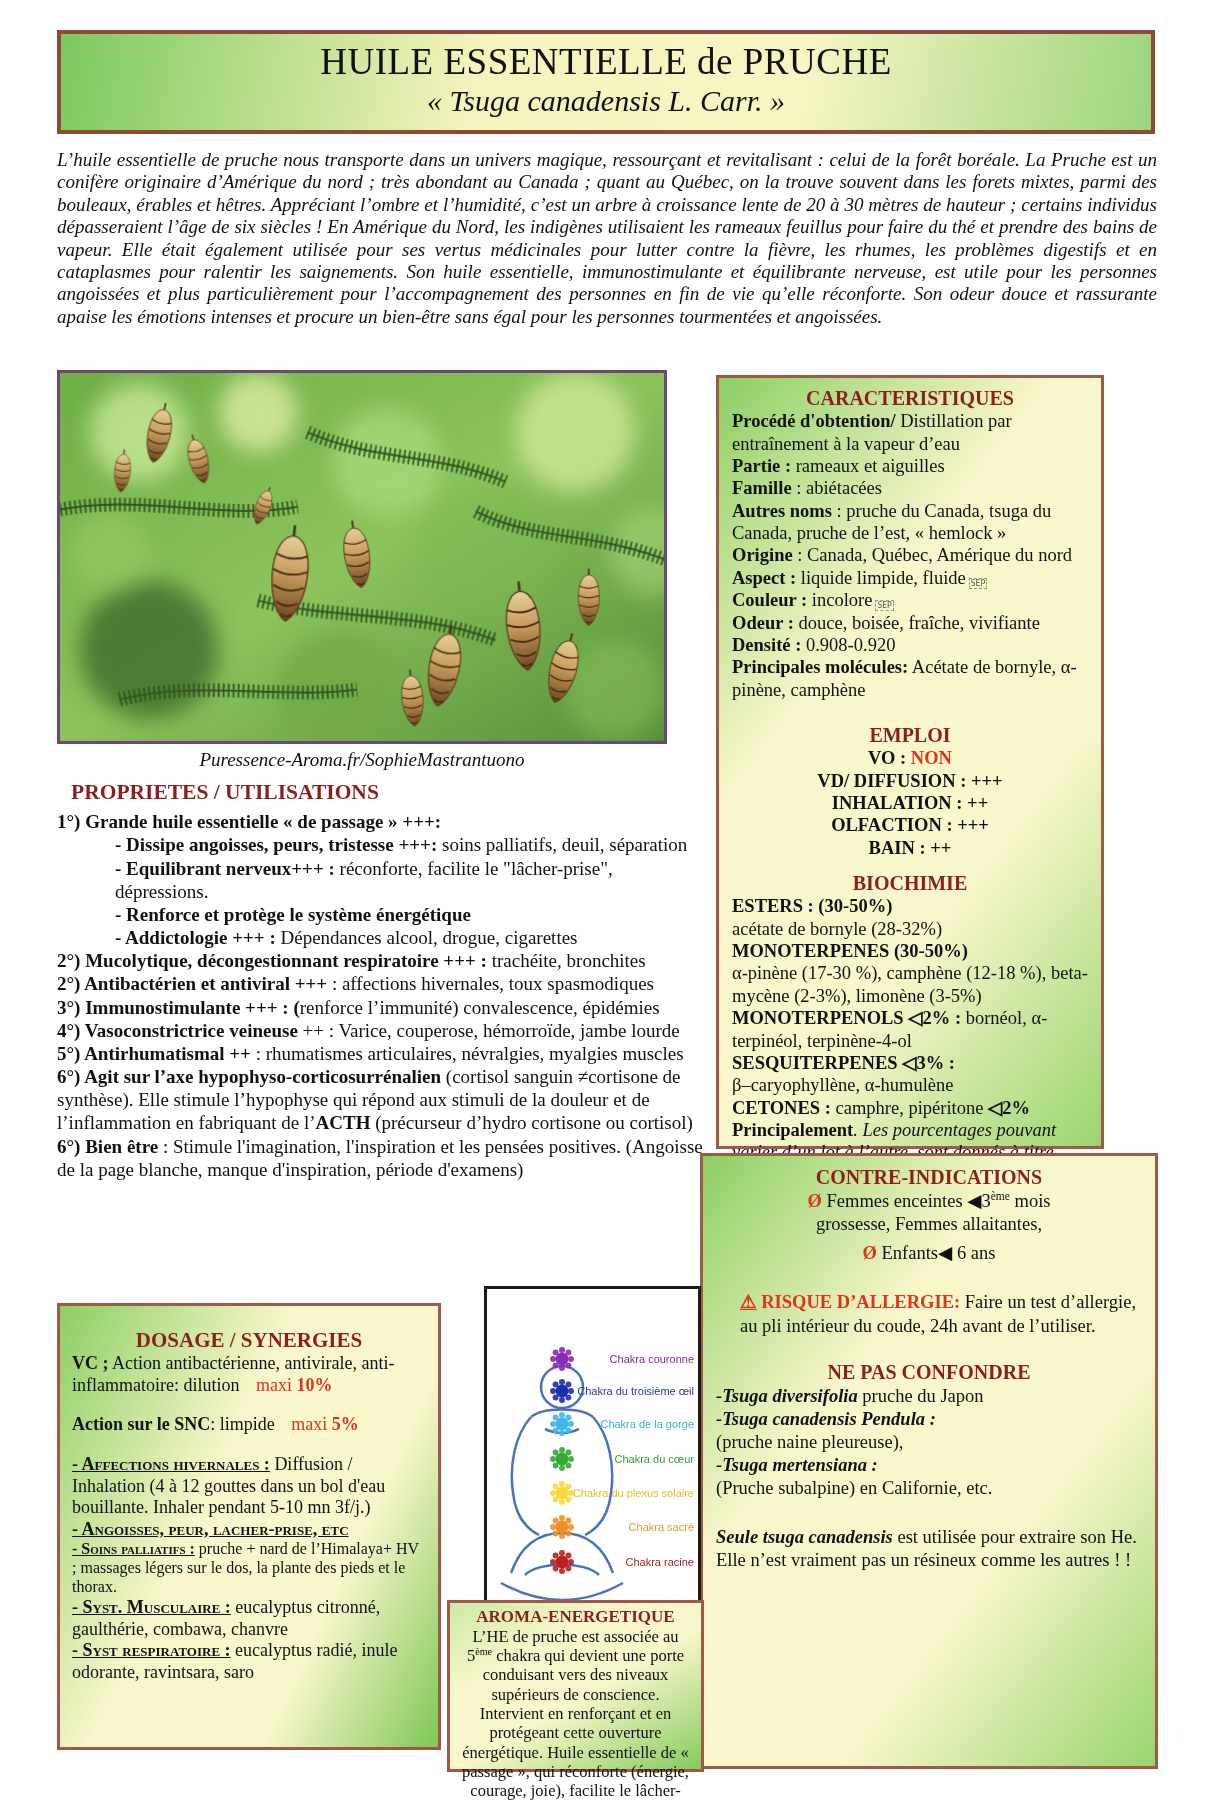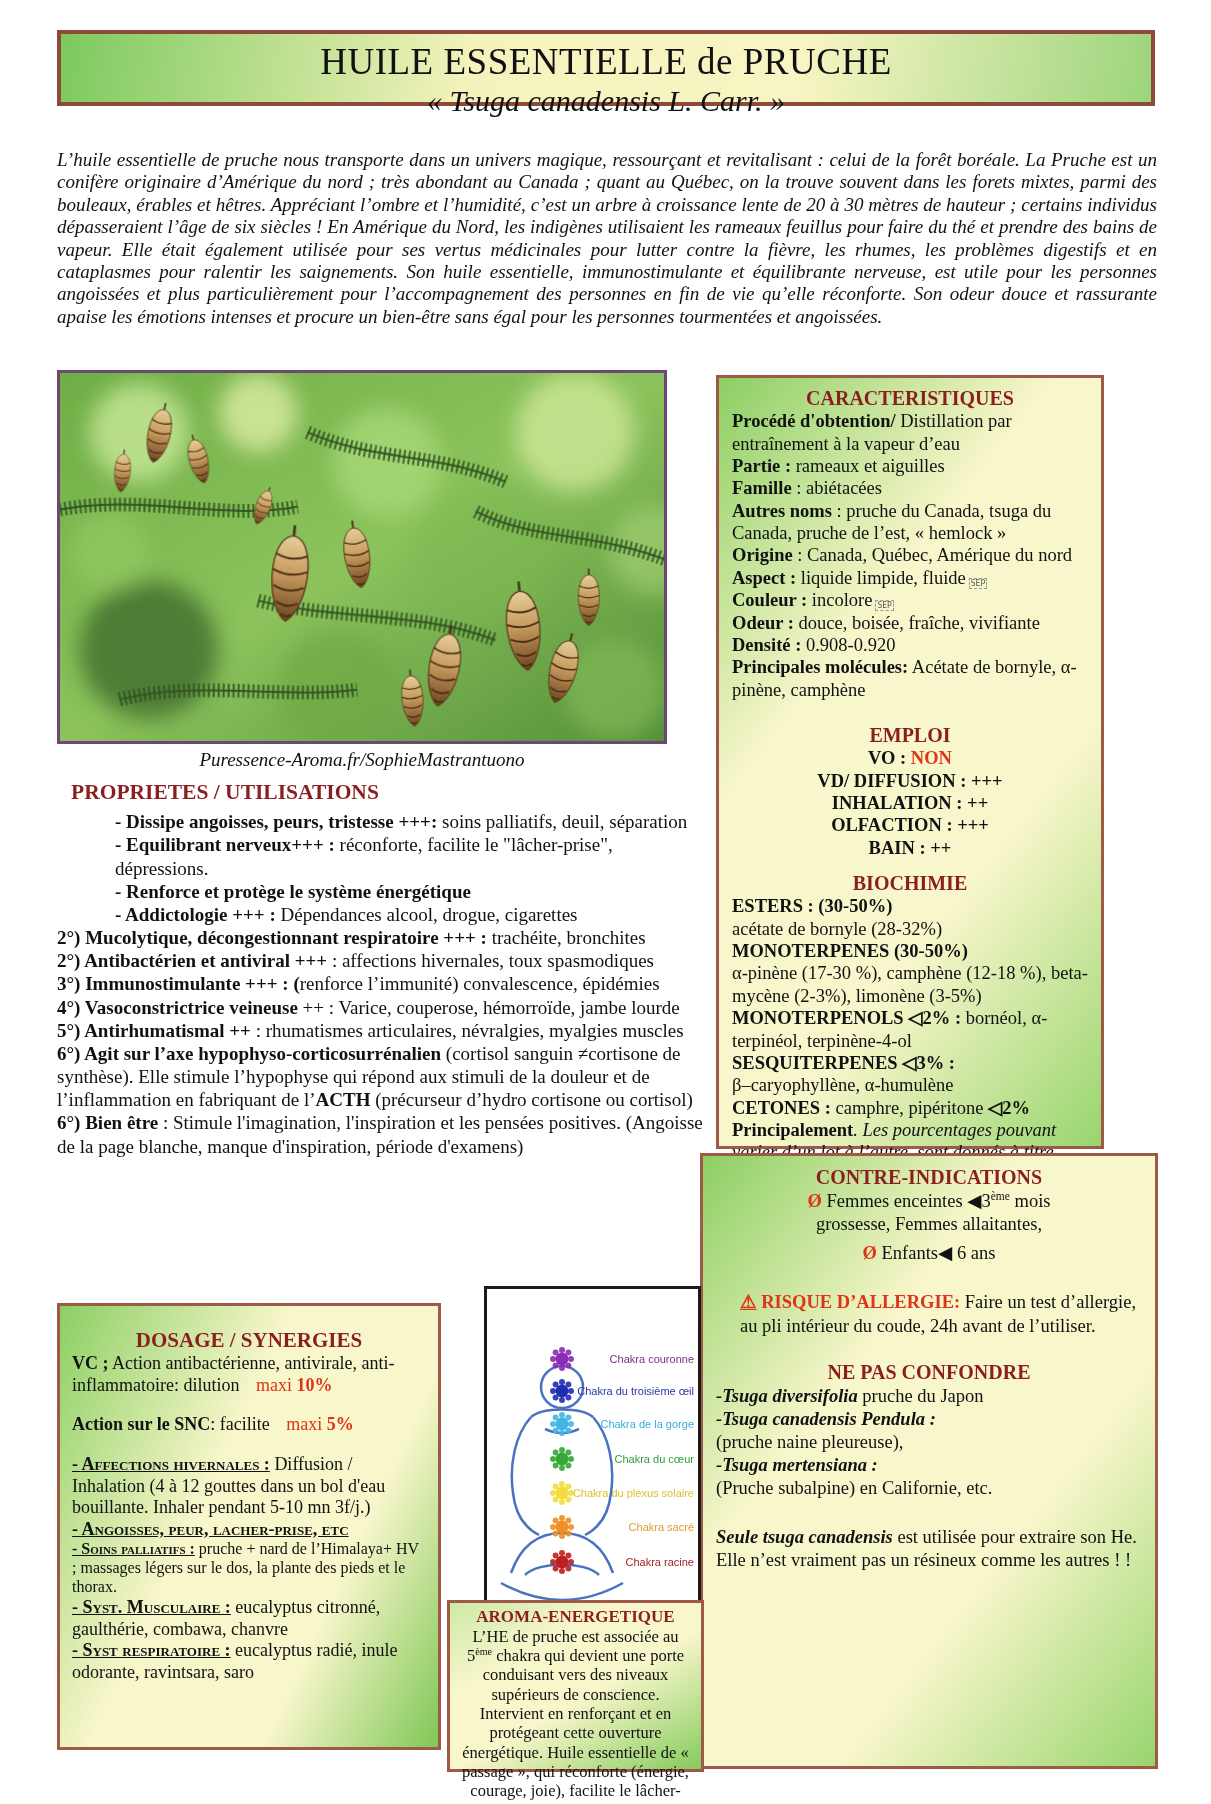--- a/index.html
+++ b/index.html
@@ -1,20 +1,20 @@
 <!DOCTYPE html>
 <html><head>
 <meta charset="utf-8">
 <style>
   html,body { margin:0; padding:0; background:#ffffff; }
   .page { position:relative; width:1211px; height:1804px; background:#fff;
           font-family:"Liberation Serif", serif; color:#111; overflow:hidden; }
 
   
-  .header-box { position:absolute; left:57px; top:30px; width:1098px; height:76px;
+  .header-box { position:absolute; left:57px; top:30px; width:1098px; height:104px;
     box-sizing:border-box; border:4px solid #8e4a38;
     background:linear-gradient(100deg,#7cc95e 0%,#f5f3bd 38%,#f7f5c3 68%,#9cd47d 100%);
     text-align:center; }
   .title { font-size:37px; margin-top:6px; letter-spacing:.5px; }
   .subtitle { font-size:30px; font-style:italic; margin-top:1px; }
 
   
   .intro { position:absolute; left:57px; top:149px; width:1100px; margin:0;
     font-size:19px; line-height:1.18; text-align:justify;font-style:italic; }
 
@@ -148,20 +148,21 @@
         <use href="#cone" transform="translate(468,258) rotate(-6) scale(1.25)"></use>
         <use href="#cone" transform="translate(508,300) rotate(14) scale(1.0)"></use>
         <use href="#cone" transform="translate(534,228) rotate(0) scale(0.8)"></use>
       </g>
     </svg>
   </div>
   <div class="caption">Puressence-Aroma.fr/SophieMastrantuono</div>
 
   <div class="prop-section">
     <div class="sec-heading">PROPRIETES / UTILISATIONS</div>
+    <div class="prop-line"><b>1°) Grande huile essentielle « de passage » +++:</b><span></span></div>
     <div class="prop-line indent"><b>- Dissipe angoisses, peurs, tristesse +++:</b><span> soins palliatifs, deuil, séparation</span></div>
     <div class="prop-line indent"><b>- Equilibrant nerveux+++ :</b><span> réconforte, facilite le "lâcher-prise", dépressions.</span></div>
     <div class="prop-line indent"><b>- Renforce et protège le système énergétique</b><span></span></div>
     <div class="prop-line indent"><b>- Addictologie +++ :</b><span> Dépendances alcool, drogue, cigarettes</span></div>
     <div class="prop-line"><b>2°) Mucolytique, décongestionnant respiratoire +++ :</b><span> trachéite, bronchites</span></div>
     <div class="prop-line"><b>2°) Antibactérien et antiviral +++</b><span> : affections hivernales, toux spasmodiques</span></div>
     <div class="prop-line"><b>3°) Immunostimulante +++ : (</b><span>renforce l’immunité) convalescence, épidémies</span></div>
     <div class="prop-line"><b>4°) Vasoconstrictrice veineuse</b><span> ++ : Varice, couperose, hémorroïde, jambe lourde</span></div>
     <div class="prop-line"><b>5°) Antirhumatismal ++</b><span> : rhumatismes articulaires, névralgies, myalgies muscles</span></div>
     <div class="prop-line"><b>6°) Agit sur l’axe hypophyso-corticosurrénalien</b><span> (cortisol sanguin ≠cortisone de synthèse). Elle stimule l’hypophyse qui répond aux stimuli de la douleur et de l’inflammation en fabriquant de l’</span><b>ACTH</b><span> (précurseur d’hydro cortisone ou cortisol)</span></div>
@@ -222,21 +223,21 @@
     <div><span class="bi">-Tsuga mertensiana :</span><span></span></div>
     <div><span class="bi"></span><span> (Pruche subalpine) en Californie, etc.</span></div>
 
     <div style="margin-top:26px;"><span class="bi">Seule tsuga canadensis</span><span> est utilisée pour extraire son He. Elle n’est vraiment pas un résineux comme les autres ! !</span></div>
   </div>
 
   <div class="box dosage">
     <div class="box-title">DOSAGE / SYNERGIES</div>
     <div><b>VC ;</b><span> Action antibactérienne, antivirale, anti-inflammatoire: dilution </span><span class="red">maxi </span><span class="redb">10%</span></div>
     <div class="gap18"></div>
-    <div><b>Action sur le SNC</b><span>: facilite </span><span class="red">maxi </span><span class="redb">5%</span></div>
+    <div><b>Action sur le SNC</b><span>: limpide </span><span class="red">maxi </span><span class="redb">5%</span></div>
     <div class="gap18"></div>
     <div><span class="sc-lead">- Affections hivernales :</span><span> Diffusion / Inhalation (4 à 12 gouttes dans un bol d'eau bouillante. Inhaler pendant 5-10 mn 3f/j.)</span></div>
     <div><div><span class="sc-lead">- Angoisses, peur, lacher-prise, etc</span></div></div>
     <div class="small-text"><span class="sc-lead">- Soins palliatifs :</span><span> pruche + nard de l’Himalaya+ HV ; massages légers sur le dos, la plante des pieds et le thorax.</span></div>
     <div><span class="sc-lead">- Syst. Musculaire :</span><span> eucalyptus citronné, gaulthérie, combawa, chanvre</span></div>
     <div><span class="sc-lead">- Syst respiratoire :</span><span> eucalyptus radié, inule odorante, ravintsara, saro</span></div>
   </div>
 
   <div class="chakra-box">
     <svg viewBox="0 0 211 304">

